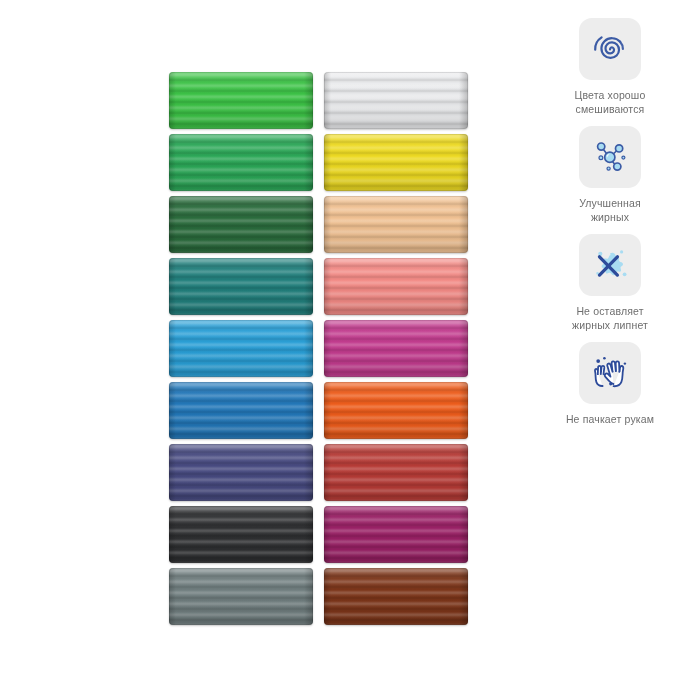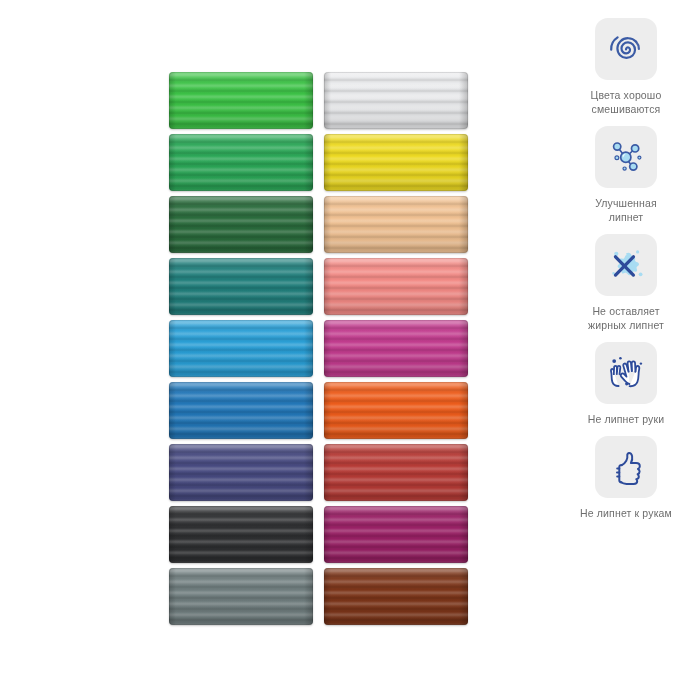--- a/index.html
+++ b/index.html
@@ -73,21 +73,21 @@
   .bar .edge {
     position: absolute;
     inset: 0;
     border-radius: 4px;
     box-shadow: inset 0 0 0 1px rgba(0,0,0,0.10);
   }
 
   
   #features {
     position: absolute;
-    left: 556px;
+    left: 540px;
     top: 18px;
     width: 140px;
   }
   .feature {
     width: 140px;
     margin-bottom: 10px;
     display: flex;
     flex-direction: column;
     align-items: center;
   }
@@ -260,21 +260,21 @@
           <circle cx="34.4" cy="21.6" r="1.5"></circle>
           <circle cx="19.6" cy="32.6" r="1.6"></circle>
         </g>
         <g fill="#ffffff" opacity="0.85">
           <path d="M18.6 18.4a3 3 0 0 0-.6 3.4c.6-1.6 1.4-2.7 2.6-3.3a3 3 0 0 0-2-0.1z"></path>
         </g>
       </svg>
           </span>
         </div>
         <div class="feature-label" style="color: rgb(110, 110, 110);">Улучшенная
-липнет</div>
+жирных</div>
       </div>
       <div class="feature">
         <div class="feature-card" style="background: rgb(237, 237, 237);">
           <span>
       <svg width="44" height="42" viewBox="0 0 44 42" fill="none">
         <path d="M22 9.5c2.4-1.6 5-.6 5.4 1.6.3 1.8 2.3 1 3.3 2.2 1.1 1.4-.2 2.9.7 3.9 1.1 1.2 3.4.8 3.6 2.7.2 1.8-2 2-2.4 3.4-.4 1.4 1.2 2.6.1 3.9-1.1 1.3-3-.2-4.2.7-1.2.9-.7 3-2.6 3.3-1.9.3-2.2-1.9-3.7-2.3-1.5-.4-2.7 1.3-4.1.3-1.3-1 .1-2.9-.8-4-1-1.2-3.2-.7-3.6-2.5-.4-1.8 1.8-2.2 2.2-3.6.4-1.5-1.3-2.8-.2-4.1 1.1-1.3 3 .2 4.3-.6 1.2-.8.7-3 2.6-3.3z" fill="#a8dcf2"></path>
         <g fill="#a8dcf2">
           <circle cx="12.3" cy="9.8" r="2.1"></circle>
           <circle cx="33.6" cy="7.9" r="1.6"></circle>
           <circle cx="36.6" cy="30.3" r="1.9"></circle>
@@ -307,31 +307,17 @@
         </g>
         <g fill="#2d4b9a">
           <circle cx="10.2" cy="9.1" r="1.9"></circle>
           <circle cx="16.4" cy="6.2" r="1.3"></circle>
           <circle cx="22.7" cy="31.8" r="1.6"></circle>
           <circle cx="36.9" cy="11.6" r="1.2"></circle>
         </g>
       </svg>
           </span>
         </div>
-        <div class="feature-label" style="color: rgb(110, 110, 110);">Не липнет руки</div>
-      </div>
-      <div class="feature">
-        <div class="feature-card" style="background: rgb(237, 237, 237);">
-          <span>
-      <svg width="42" height="42" viewBox="0 0 42 42" fill="none">
-        <g stroke="#2d4b9a" stroke-width="2" fill="none" stroke-linejoin="round" stroke-linecap="round">
-          <path d="M16.8 19.2c1.8-1.1 3.4-2.6 4.5-4.5 1-1.7 1.3-3.5 1-5.3-.2-1.3.6-2.3 1.8-2.3 1.5 0 2.6 1.2 3 3 .5 2.4-.1 4.7-1.2 6.9h5.2c2.2 0 3.7 1.3 3.7 3.2 0 1.3-.7 2.3-1.8 2.8 1 .5 1.6 1.4 1.6 2.6 0 1.3-.8 2.3-2 2.7.8.5 1.2 1.3 1.2 2.3 0 1.4-1 2.5-2.5 2.7.6.5.9 1.1.9 1.9 0 1.6-1.4 2.7-3.6 2.7h-7.1c-2.3 0-4-.5-5.6-1.6"></path>
-          <path d="M16.5 18.9c-1.3 0-2.2.8-2.2 2.1v13.2c0 1.3.9 2.1 2.2 2.1"></path>
-          <path d="M14.3 22.6h-2.1M14.3 26.6h-2.3M14.3 30.6h-2.1"></path>
-        </g>
-      </svg>
-          </span>
-        </div>
-        <div class="feature-label" style="color: rgb(110, 110, 110);">Не липнет к рукам</div>
+        <div class="feature-label" style="color: rgb(110, 110, 110);">Не пачкает рукам</div>
       </div>
     </div>
 
 </div>
 
 </body></html>

